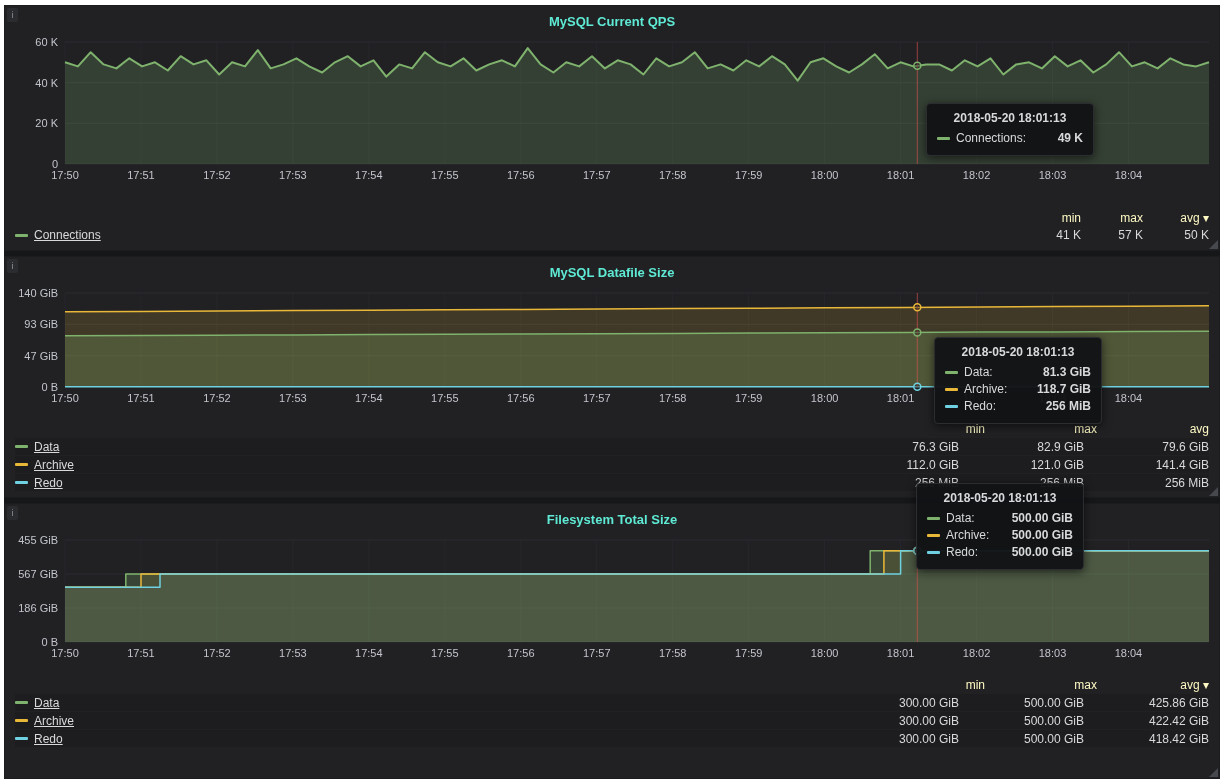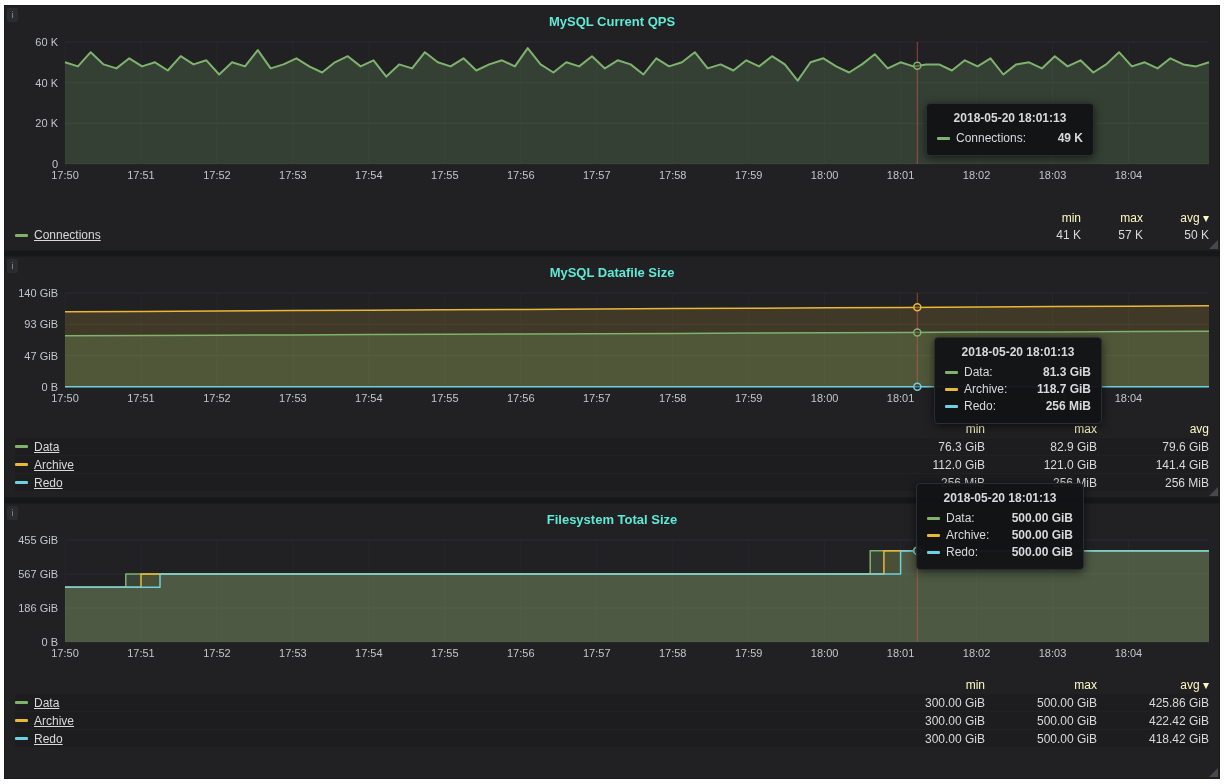--- a/index.html
+++ b/index.html
@@ -52,21 +52,21 @@
   .x-axis span { position:absolute; top:3px; transform:translateX(-50%); white-space:nowrap; }
 
   .legend-wrap { margin-top:12px; font-size:12px; color:#d8d9da; }
   .panel--p1 .legend-wrap, .panel--p2 .legend-wrap { margin-top:auto; }
   .lhead, .lrow { display:grid; align-items:center; }
   .g1 { grid-template-columns:1fr 62px 62px 66px; }
   .g3 { grid-template-columns:1fr 112px 112px 112px; }
   .lhead { height:16px; }
   .lhead span { text-align:right; color:#fef9c3; font-size:12px; cursor:pointer; }
   .lrow { height:18px; }
-  .panel--p2 .lrow, .panel--p3 .lrow { height:17px; background:rgba(0,0,0,0.10); margin-top:1px; }
+  .panel--p2 .lrow, .panel--p3 .lrow { height:17px; background:rgba(0,0,0,0.10); margin-top:1px;gap:13px; }
   .lrow .lv { text-align:right; color:#d8d9da; }
   .lname { display:flex; align-items:center; gap:6px; cursor:pointer; color:#d8d9da;text-decoration:underline; }
   .dash {
     display:inline-block; width:13px; height:3px; border-radius:1px; flex:0 0 auto;
   }
   .c-green { background:#7eb26d; }
   .c-yellow { background:#eab839; }
   .c-blue { background:#6ed0e0; }
 
   .resize-handle {

